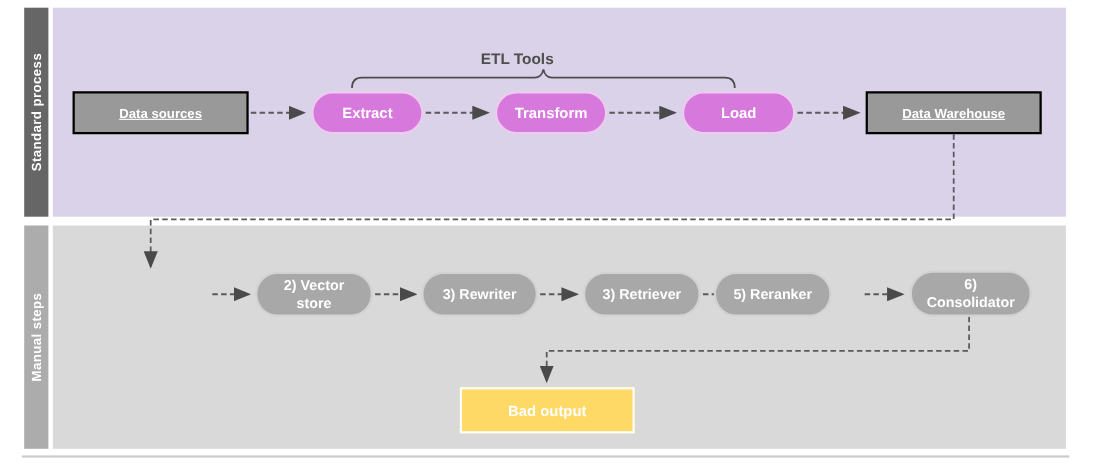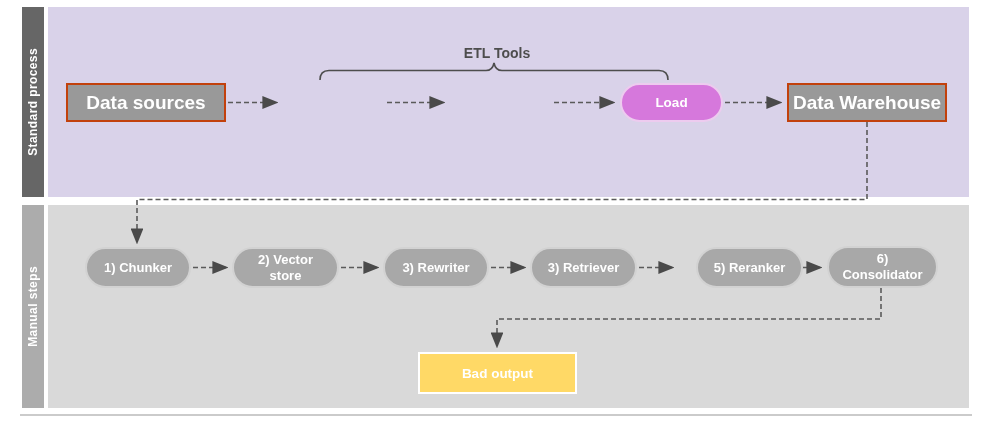--- a/index.html
+++ b/index.html
@@ -13,40 +13,40 @@
   .lane-body{position:absolute;left:48px;width:921px;z-index:1;}
   .lane-body.standard{top:7px;height:190px;background:#D9D2E9;}
   .lane-body.manual{top:205px;height:203px;background:#D9D9D9;}
   .bottom-rule{position:absolute;left:20px;top:414px;width:952px;height:2px;background:#CBCBCB;z-index:1;}
 
   
   .connectors{position:absolute;left:0;top:0;z-index:2;}
 
   
   .node{position:absolute;z-index:3;display:flex;align-items:center;justify-content:center;text-align:center;color:#ffffff;font-weight:bold;box-sizing:border-box;}
-  .box{background:#999999;border:2px solid #c2410c;font-size:19px;}
+  .box{background:#999999;border:2px solid #000000;font-size:12px;text-decoration:underline;}
   .pill-pink{background:#D678DC;border:2px solid #EDCBEF;border-radius:20px;font-size:13.5px;}
   .pill-gray{background:#A8A8A8;border:2px solid #D2D2D2;border-radius:21px;font-size:13px;line-height:1.2;white-space:pre-line;}
   .bad{background:#FFD966;border:2px solid #ffffff;font-size:13.5px;}
 
   
   .n-datasources{left:66px;top:83px;width:160px;height:39px;}
   .n-extract{left:283px;top:83px;width:102px;height:39px;}
   .n-transform{left:450px;top:83px;width:102px;height:39px;}
   .n-load{left:620px;top:83px;width:103px;height:39px;}
   .n-warehouse{left:787px;top:83px;width:160px;height:39px;}
   .n-chunker{left:85px;top:247px;width:106px;height:41px;}
   .n-vector{left:232px;top:247px;width:107px;height:41px;}
   .n-rewriter{left:383px;top:247px;width:106px;height:41px;}
   .n-retriever{left:530px;top:247px;width:107px;height:41px;}
-  .n-reranker{left:696px;top:247px;width:107px;height:41px;}
+  .n-reranker{left:649px;top:247px;width:107px;height:41px;}
   .n-consolidator{left:827px;top:246px;width:111px;height:42px;}
   .n-badoutput{left:418px;top:352px;width:159px;height:42px;}
 
-  .etl-label{position:absolute;left:437px;top:45px;width:120px;z-index:3;text-align:center;color:#4D4D4D;font-weight:bold;font-size:14px;}
+  .etl-label{position:absolute;left:437px;top:45px;width:120px;z-index:3;text-align:left;color:#4D4D4D;font-weight:bold;font-size:14px;}
 </style>
 </head>
 <body>
 
 <div class="canvas">
 
   <div class="lane-bar standard">
     <span class="lane-label">Standard process</span>
   </div>
   <div class="lane-body standard"></div>
@@ -76,24 +76,25 @@
       <line x1="639" y1="267.5" x2="672" y2="267.5" marker-end="url(#ah)"></line>
       <line x1="786" y1="267.5" x2="820" y2="267.5" marker-end="url(#ah)"></line>
       <polyline points="881,288 881,319 497,319 497,346" marker-end="url(#ah)"></polyline>
     </g>
     <path d="M 320 80 Q 320 70.5 329 70.5 L 486 70.5 Q 492.5 70.5 494 63 Q 495.5 70.5 502 70.5 L 659 70.5 Q 668 70.5 668 80" stroke="#4D4D4D" stroke-width="1.6" fill="none"></path>
   </svg>
 
   <div class="etl-label">ETL Tools</div>
 
   <div class="node box n-datasources">Data sources</div>
+  <div class="node pill-pink n-extract">Extract</div>
+  <div class="node pill-pink n-transform">Transform</div>
   <div class="node box n-warehouse">Data Warehouse</div>
   <div class="node pill-pink n-load">Load</div>
 
-  <div class="node pill-gray n-chunker">1) Chunker</div>
   <div class="node pill-gray n-vector">2) Vector
 store</div>
   <div class="node pill-gray n-rewriter">3) Rewriter</div>
   <div class="node pill-gray n-retriever">3) Retriever</div>
   <div class="node pill-gray n-reranker">5) Reranker</div>
   <div class="node pill-gray n-consolidator">6)
 Consolidator</div>
 
   <div class="node bad n-badoutput">Bad output</div>
 

